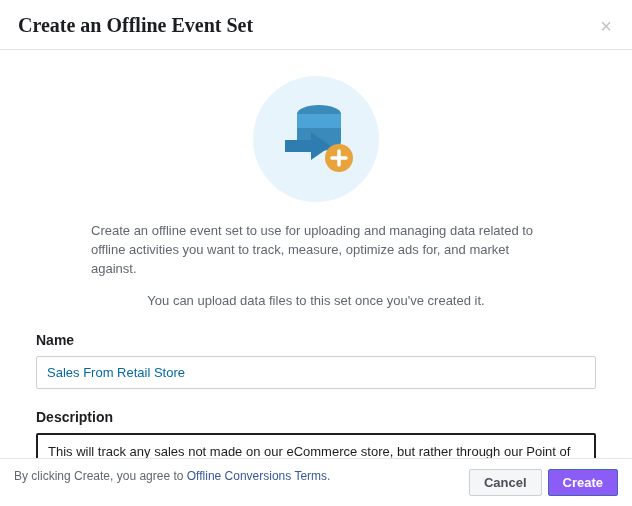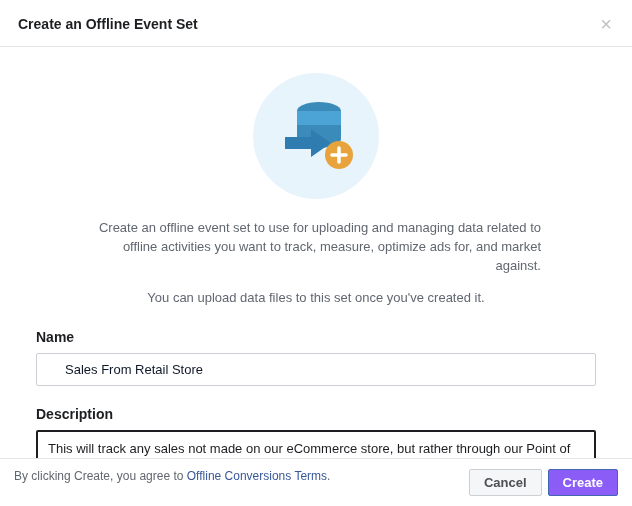--- a/index.html
+++ b/index.html
@@ -14,43 +14,44 @@
     position: relative;
   }
   .modal-header {
     display: flex;
     align-items: center;
     justify-content: space-between;
     padding: 14px 18px 12px 18px;
     border-bottom: 1px solid #e5e5e5;
   }
   .modal-title {
-    font-size: 14px;
+    font-size: 20px;
     font-weight: bold;
     color: #1c1e21;
+    font-family: Liberation Serif, serif;
   }
   .close-btn {
     background: none;
     border: none;
     color: #bec3c9;
     font-size: 20px;
     line-height: 1;
     cursor: pointer;
     padding: 0 2px;
   }
   .modal-body {
     padding: 18px 36px 20px 36px;
   }
   .icon-wrap {
     display: flex;
     justify-content: center;
     margin: 6px 0 18px 0;
   }
   .desc-block {
-    text-align: right;
+    text-align: left;
     color: #616770;
     font-size: 13px;
     line-height: 1.45;
     margin: 0 auto 14px auto;
     max-width: 450px;
   }
   .desc-sub {
     text-align: center;
     color: #616770;
     font-size: 13px;
@@ -59,23 +60,23 @@
   .field-label {
     font-size: 14px;
     font-weight: bold;
     color: #1c1e21;
     margin-bottom: 8px;
   }
   .text-input {
     width: 100%;
     border: 1px solid #ccd0d5;
     border-radius: 2px;
-    padding: 8px 28px;
+    padding: 8px 10px;
     font-size: 13px;
-    color: #0f172a;
+    color: #0369a1;
     font-family: inherit;
     margin-bottom: 20px;
   }
   .textarea-input {
     width: 100%;
     border: 2px solid #1c1e21;
     border-radius: 2px;
     padding: 8px 10px;
     font-size: 13px;
     color: #1c1e21;

